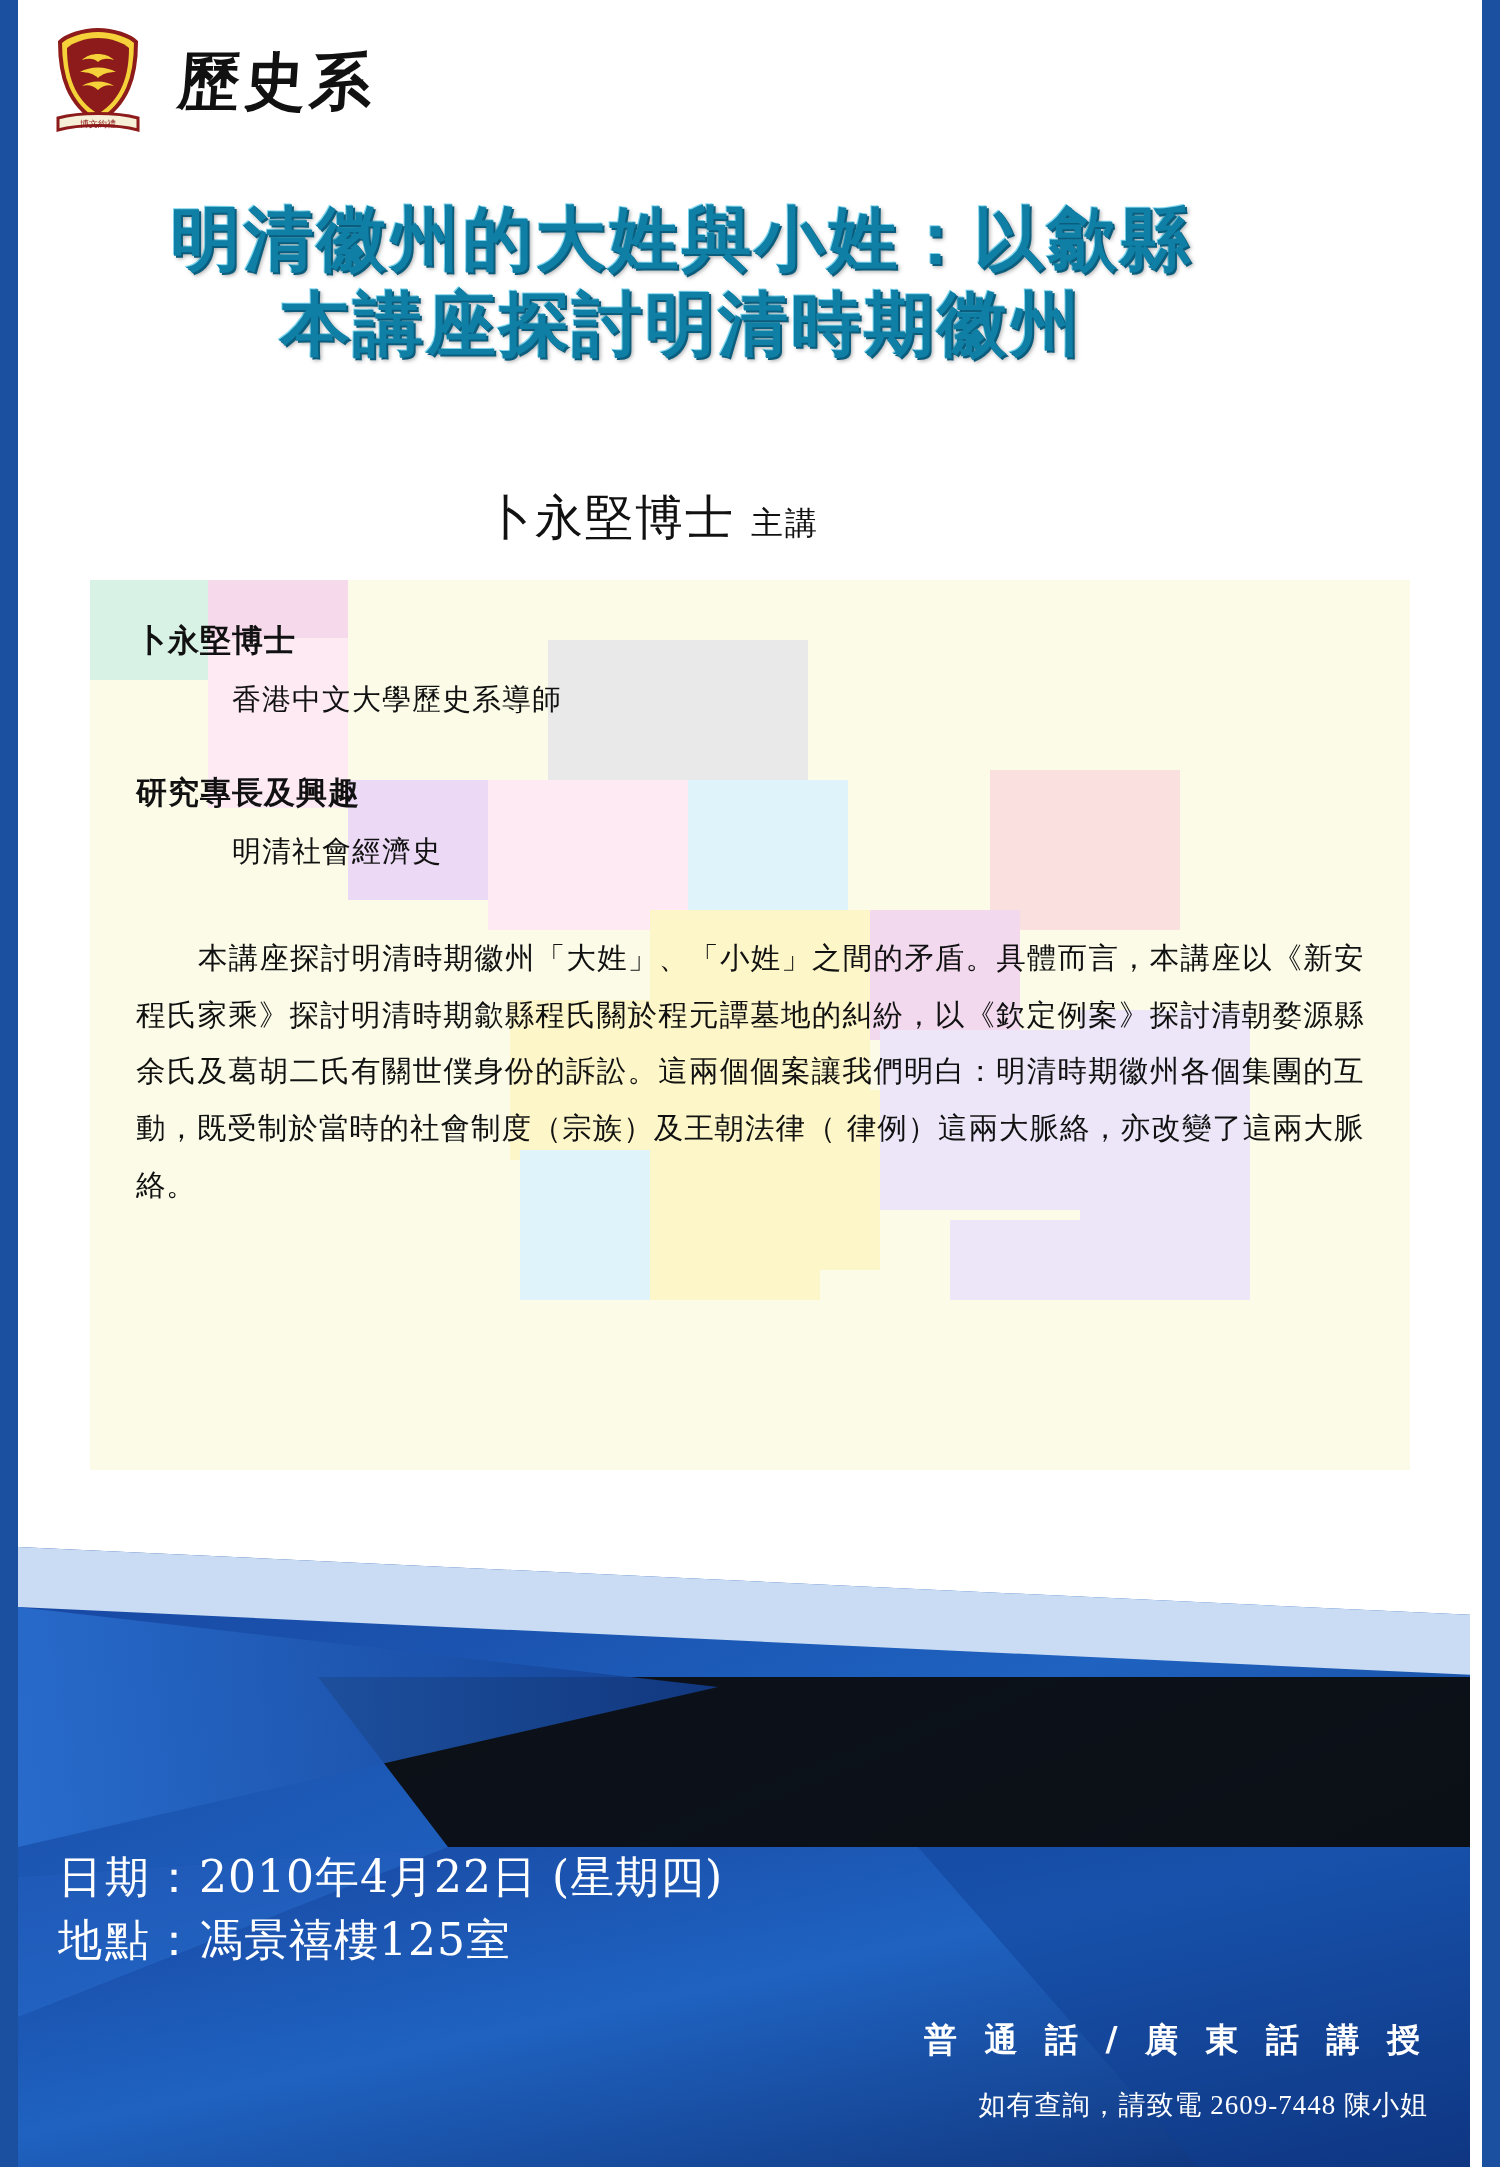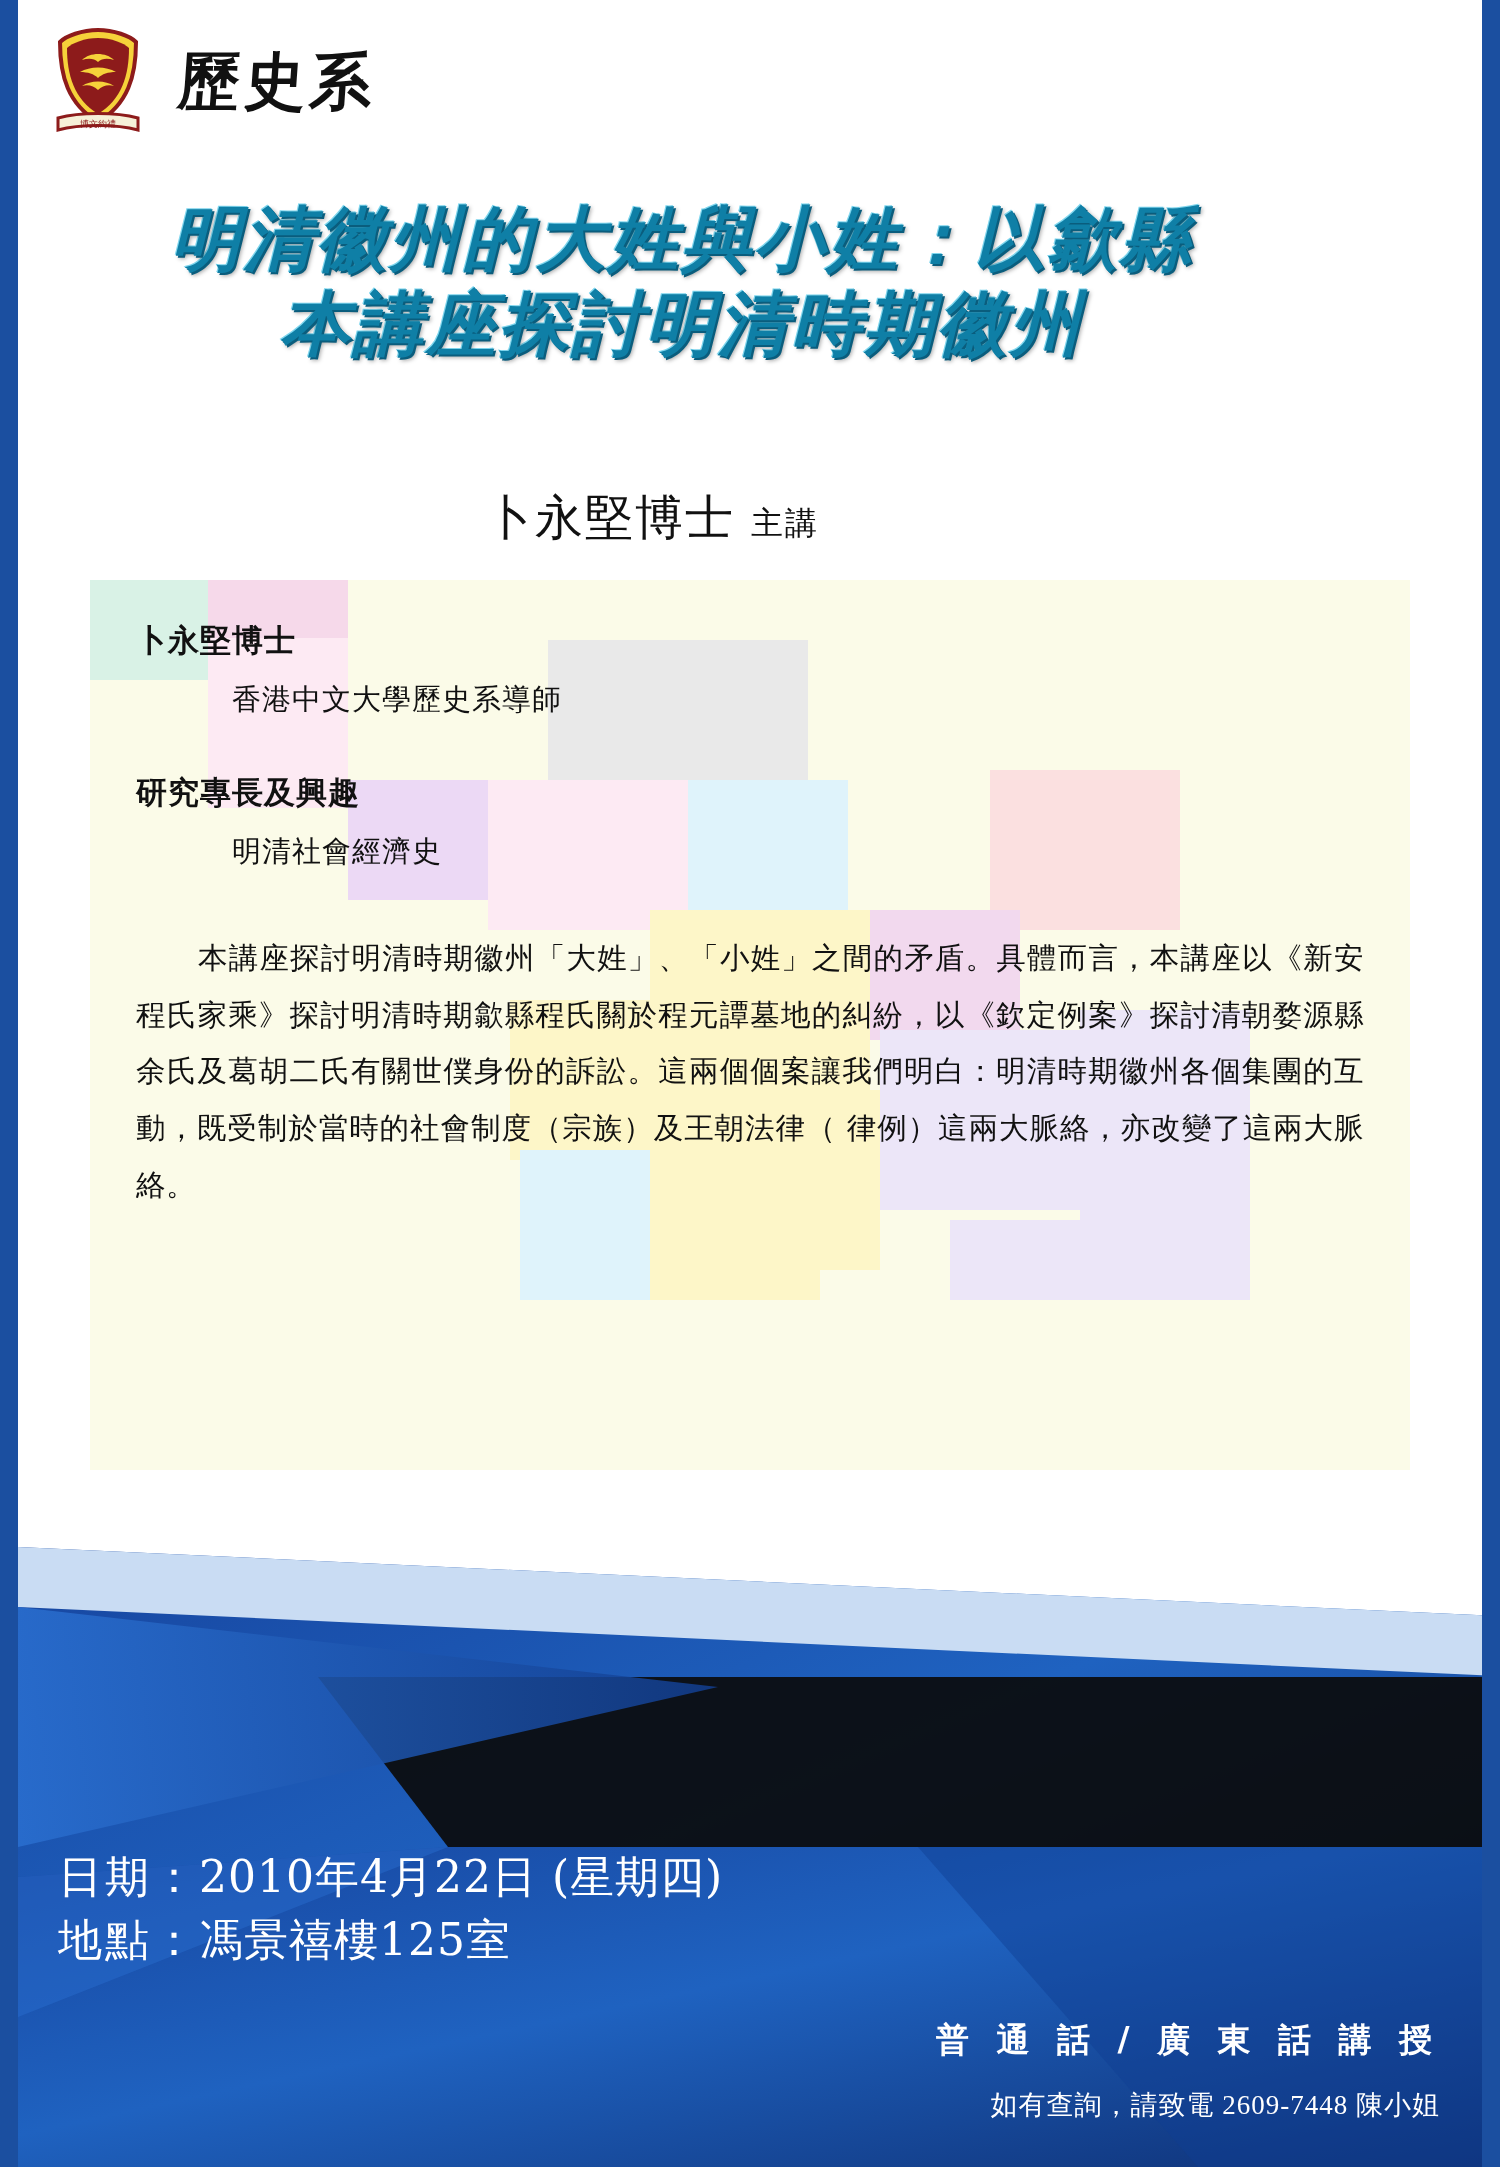--- a/index.html
+++ b/index.html
@@ -52,21 +52,20 @@
     transform: skewX(-4deg);
   }
 
   
   .title-block {
     position: absolute;
     top: 196px;
     left: 0;
     width: 1327px;
     text-align: center;
-    font-style: italic;
   }
   .title-line {
     font-family: "DejaVu Serif", serif;
     font-size: 70px;
     font-weight: 700;
     letter-spacing: 3px;
     line-height: 1.22;
     color: #0f7fa6;
     text-shadow:
        2px 2px 0 #0a5d7d,
@@ -137,21 +136,21 @@
     text-align: justify;
     text-indent: 62px;
     margin-top: 58px;
     letter-spacing: 0.5px;
   }
 
   
   .bottom {
     position: absolute;
     left: 0;
-    right: 0;
+    right: 12px;
     bottom: 0;
     height: 620px;
     overflow: hidden;
     padding-left: 40px;
   }
   .bottom .layer { position: absolute; inset: 0; }
 
   .details {
     position: absolute;
     left: 40px;

